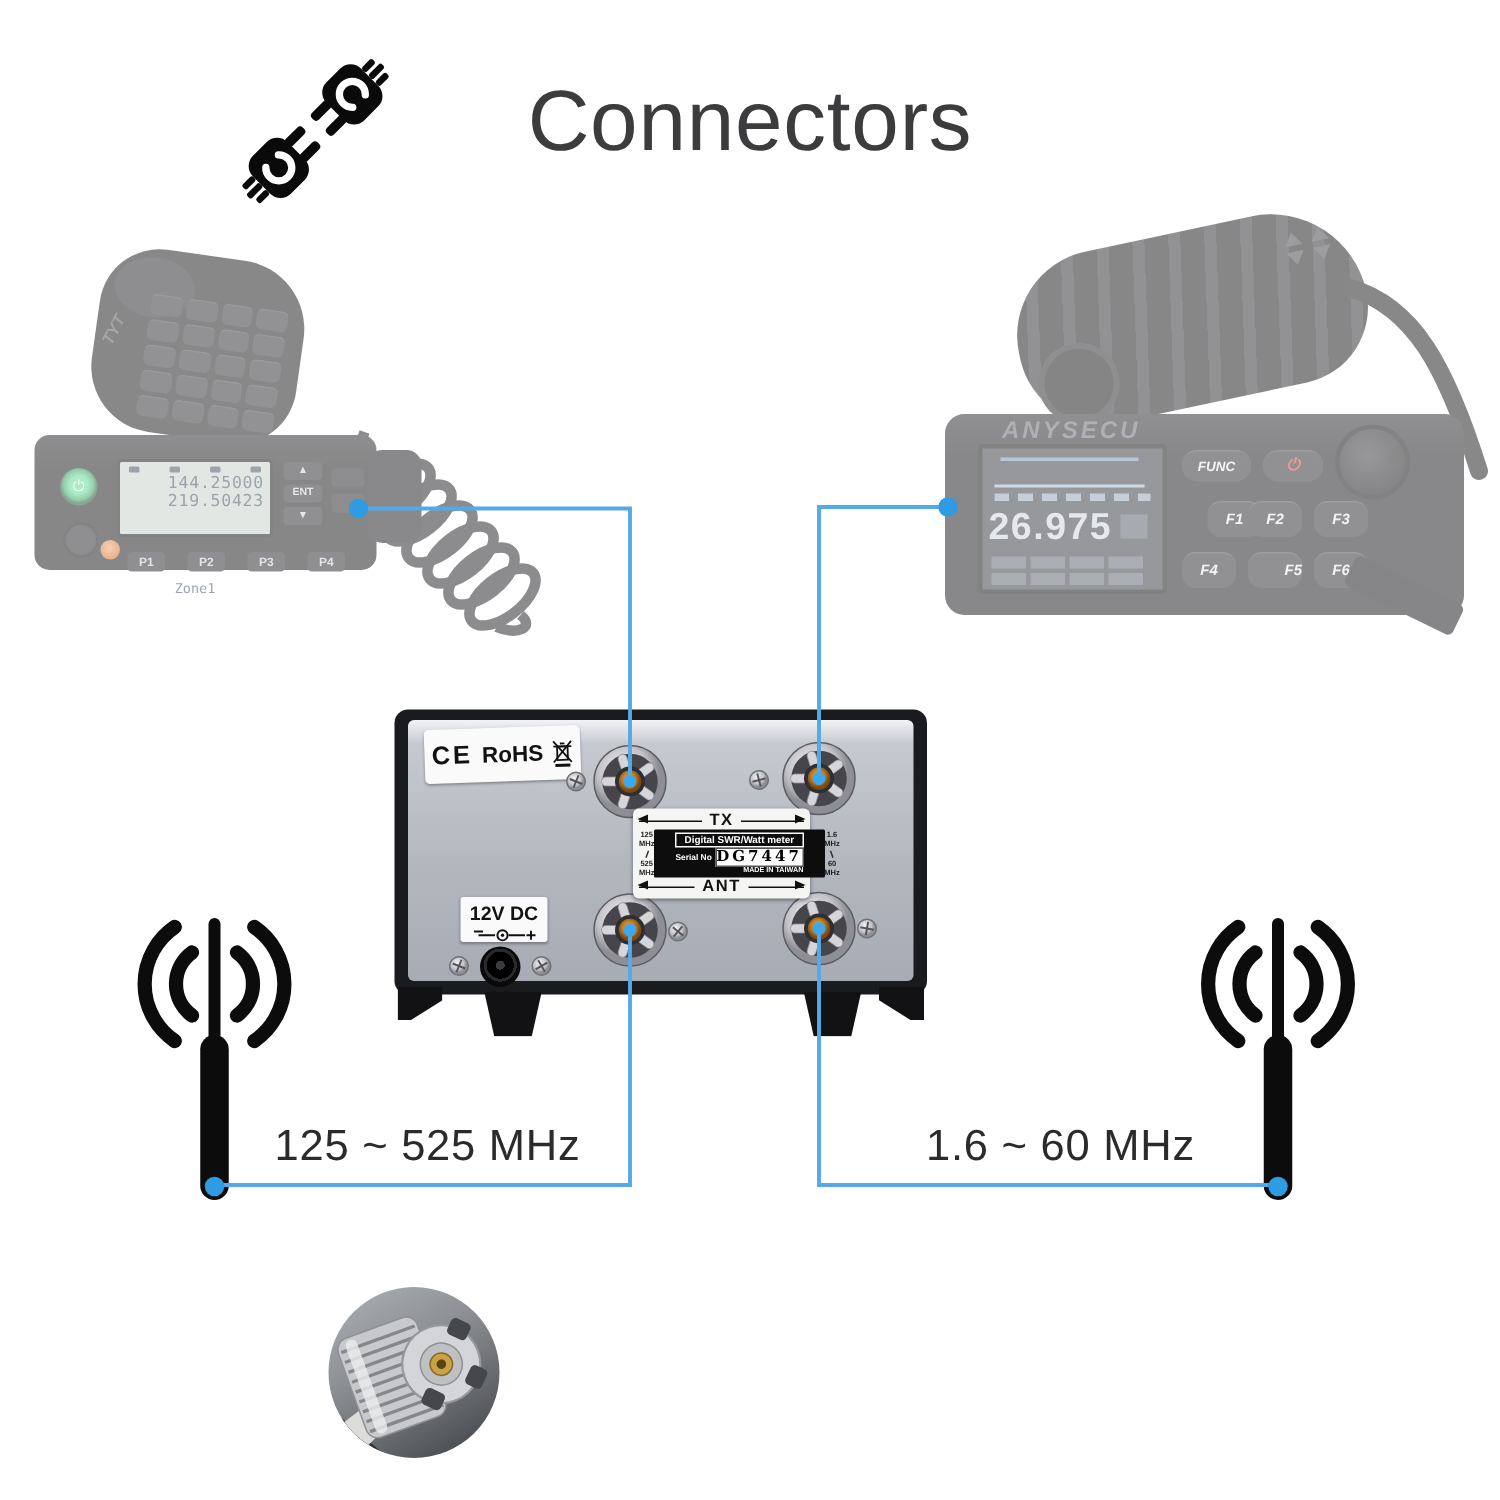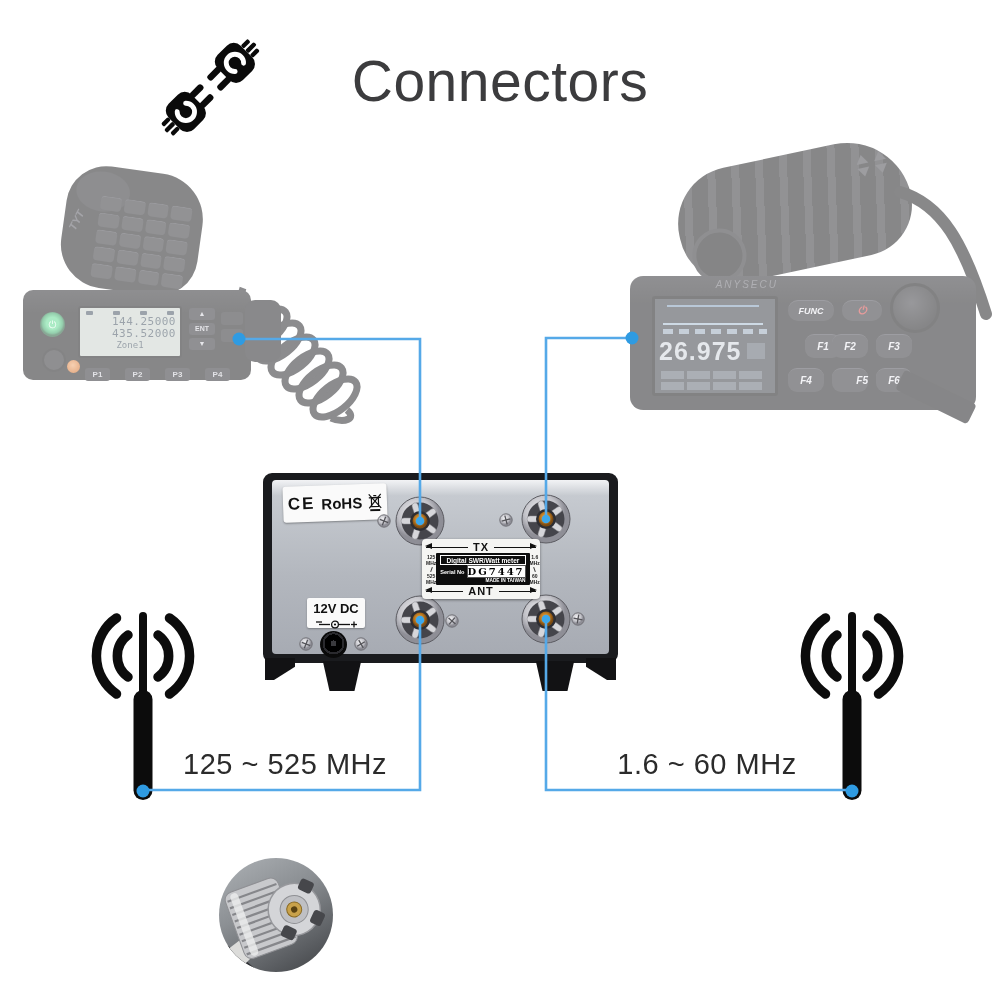--- a/index.html
+++ b/index.html
@@ -28,21 +28,21 @@
   .body-l .bulge{position:absolute;left:222px;top:10px;width:36px;height:62px;background:#161619;border-radius:10px;}
   .pwr-btn{position:absolute;left:17px;top:22px;width:25px;height:25px;border-radius:50%;
     background:radial-gradient(circle at 50% 45%,#59d98c 0 6px,#2da05e 10px,#14532d 12px);
     color:#eafff2;font-size:10px;text-align:center;line-height:25px;}
   .knob-l{position:absolute;left:19px;top:58px;width:20px;height:20px;border-radius:50%;background:#222226;border:2px solid #0c0c0e;}
   .lcd-l{position:absolute;left:55px;top:16px;width:104px;height:52px;background:#c8d1ca;border:2px solid #0a0a0c;
     border-radius:3px;color:#3b4a5a;font-family:"DejaVu Sans Mono",monospace;padding:1px 4px;box-sizing:border-box;}
   .lcd-l .icons{height:7px;display:flex;justify-content:space-between;align-items:center;padding:0 2px;}
   .lcd-l .icons i{display:block;width:7px;height:4px;background:#3b4a5a;border-radius:1px;}
   .lcd-l .fa{font-size:11px;text-align:right;line-height:12px;letter-spacing:.5px;}
-  .lcd-l .zn{font-size:9px;text-align:center;line-height:10px;}
+  .lcd-l .zn{font-size:9px;text-align:center;line-height:10px;margin-top:48px;}
   .sidekeys{position:absolute;left:166px;top:18px;width:26px;display:flex;flex-direction:column;gap:3px;}
   .sidekeys>div{height:12px;background:#232329;border-radius:3px;color:#cfcfd6;font-size:7px;
     text-align:center;line-height:12px;font-weight:bold;}
   .xtrakeys{position:absolute;left:198px;top:22px;width:22px;display:flex;flex-direction:column;gap:4px;}
   .xtrakeys>div{height:13px;background:#1d1d22;border-radius:3px;}
   .prow{position:absolute;left:62px;top:78px;display:flex;gap:15px;}
   .prow .pkey{width:25px;height:13px;background:#222227;border-radius:3px;color:#cacad2;
     font-size:8px;font-weight:bold;text-align:center;line-height:13px;}
   .orange-btn{position:absolute;left:44px;top:70px;width:13px;height:13px;border-radius:50%;
     background:radial-gradient(circle at 45% 40%,#f0a268,#d2691e 70%);}
@@ -51,22 +51,22 @@
     border-radius:58px 66px 52px 56px;
     background:repeating-linear-gradient(100deg,#121214 0 16px,#27272c 16px 24px);}
   .mic-r .cap{position:absolute;left:8px;top:58px;width:46px;height:46px;border-radius:50%;
     background:#0d0d0f;border:4px solid #222226;}
   .mic-r .btns{position:absolute;left:188px;top:16px;display:grid;grid-template-columns:14px 14px;gap:4px;}
   .mic-r .btns i{display:block;width:0;height:0;border-left:6px solid transparent;border-right:6px solid transparent;border-bottom:9px solid #3d3d44;}
   .mic-r .btns i.dn{transform:rotate(180deg);}
   .cable-r{position:absolute;left:276px;top:26px;}
   .body-r{position:absolute;left:12px;top:128px;width:346px;height:134px;
     background:linear-gradient(180deg,#232328,#141417 20%,#141417);border-radius:13px;}
-  .body-r .brand{position:absolute;left:38px;top:3px;width:110px;text-align:right;font-size:10px;
-    letter-spacing:2px;font-weight:normal;font-style:italic;color:#63636b;}
+  .body-r .brand{position:absolute;left:38px;top:3px;width:110px;text-align:left;font-size:16px;
+    letter-spacing:2px;font-weight:bold;font-style:italic;color:#63636b;}
   .lcd-r{position:absolute;left:22px;top:20px;width:126px;height:100px;background:#30343b;
     border:3px solid #08080a;border-radius:3px;box-sizing:border-box;}
   .lcd-r .spec{position:absolute;left:8px;top:8px;width:100px;height:16px;
     border-bottom:2px solid #9fb6cd;box-shadow:0 -6px 0 -4px #7593b3;}
   .lcd-r .dots{position:absolute;left:8px;top:30px;width:104px;height:5px;
     background:repeating-linear-gradient(90deg,#8fa0b4 0 10px,transparent 10px 16px);}
   .lcd-r .freq{position:absolute;left:4px;top:38px;font-size:25px;font-weight:bold;color:#ccd2da;letter-spacing:1px;}
   .lcd-r .unit{position:absolute;left:92px;top:44px;width:18px;height:16px;background:#525a66;}
   .lcd-r .chips{position:absolute;left:6px;top:72px;width:108px;display:flex;gap:3px;flex-wrap:wrap;}
   .lcd-r .chips i{display:block;width:23px;height:8px;background:#59616d;}
@@ -99,21 +99,21 @@
   .a-line.l::before{content:"";position:absolute;left:-1px;top:-4.6px;width:0;height:0;
     border-right:7px solid #111;border-top:3.5px solid transparent;border-bottom:3.5px solid transparent;}
   .a-line.r::after{content:"";position:absolute;right:-1px;top:-4.6px;width:0;height:0;
     border-left:7px solid #111;border-top:3.5px solid transparent;border-bottom:3.5px solid transparent;}
   .a-label{font-weight:bold;font-size:11px;color:#111;padding:0 5px;letter-spacing:1px;}
   .plate-mid{display:flex;height:34px;}
   .side-col{width:17px;display:flex;flex-direction:column;justify-content:space-between;align-items:center;
     font-size:5px;font-weight:bold;color:#1c1c1c;text-align:center;line-height:6px;padding-top:1px;}
   .tick{width:1px;height:5px;background:#333;}
   .tick.l{transform:rotate(20deg);} .tick.r{transform:rotate(-20deg);}
-  .black-box{flex:1;background:#0d0d0d;border-radius:1px;color:#fff;padding:2px 4px;
+  .black-box{flex:1;background:#0d0d0d;border-radius:1px;color:#fff;padding:2px 14px;
     display:flex;flex-direction:column;justify-content:space-between;}
   .bb-title{font-size:6.6px;font-weight:bold;text-align:center;border:1px solid #fff;padding:.5px 0;white-space:nowrap;}
   .bb-serial{display:flex;align-items:center;gap:2px;}
   .bb-serial .lab{font-size:5.6px;font-weight:bold;white-space:nowrap;}
   .bb-serial .val{flex:1;background:#fff;color:#000;border:1px solid #555;text-align:center;
     font-family:"DejaVu Serif",serif;font-weight:bold;font-size:10px;line-height:11px;letter-spacing:2px;}
   .bb-made{font-size:4.8px;font-weight:bold;text-align:right;}
   .dc-sticker{position:absolute;left:44px;top:125px;width:58px;height:30px;background:#fafafa;border-radius:2px;
     box-shadow:0 1px 2px rgba(0,0,0,.3);text-align:center;}
   .dc-sticker .t{font-size:13px;font-weight:bold;color:#111;margin-top:3px;}
@@ -215,21 +215,21 @@
       <div class="pwr-btn">⏻</div>
       <div class="knob-l"></div>
       <div class="lcd-l">
         <div class="icons">
             <i></i>
             <i></i>
             <i></i>
             <i></i>
           </div>
         <div class="fa">144.25000</div>
-        <div class="fa">435.52000</div>
+        <div class="fa">219.50423</div>
         <div class="zn">Zone1</div>
       </div>
       <div class="sidekeys">
         <div>▲</div>
         <div>ENT</div>
         <div>▼</div>
       </div>
       <div class="xtrakeys">
           <div></div>
           <div></div>

